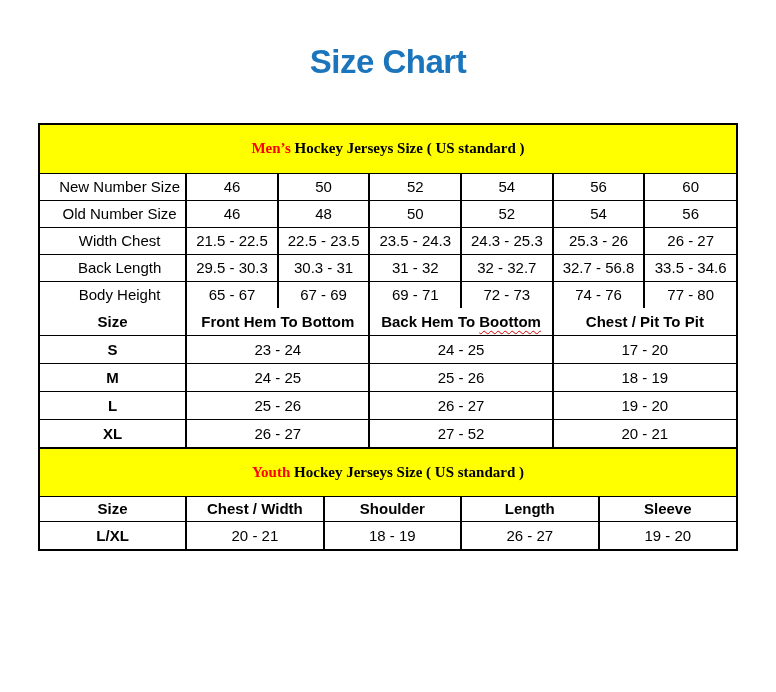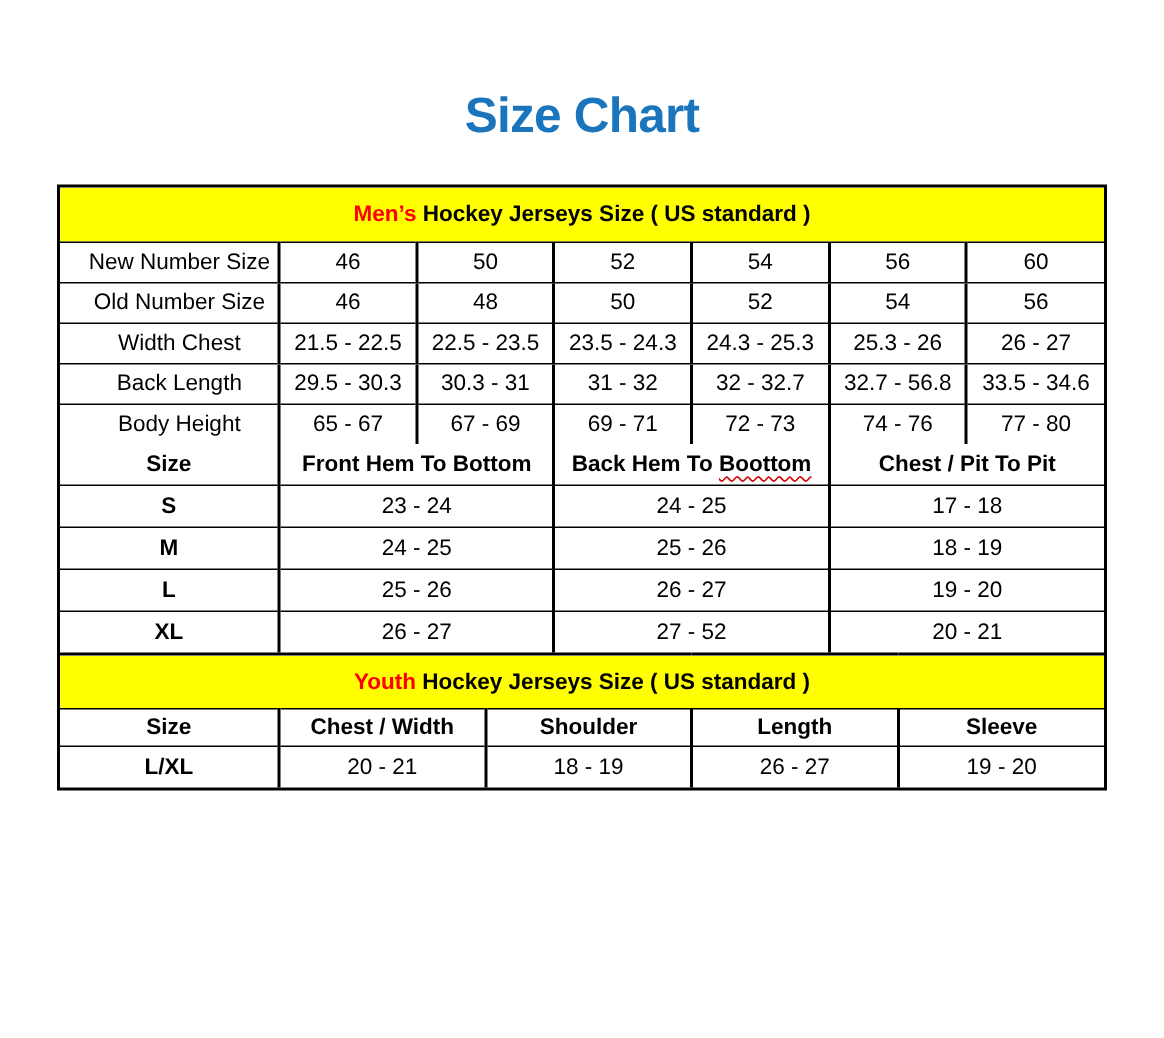--- a/index.html
+++ b/index.html
@@ -13,21 +13,21 @@
   body {
     width: 776px; height: 692px;
     position: relative;
     background: #ffffff;
     overflow: hidden;
     font-family: "Liberation Sans", "DejaVu Sans", sans-serif;
     color: #000;
   }
   .page-title {
     position: absolute;
-    top: 58px; left: 0; width: 100%;
+    top: 43px; left: 0; width: 100%;
     text-align: center;
     font-size: 33px;
     font-weight: bold;
     letter-spacing: -0.5px;
     color: var(--title-blue, #1b75bc);
   }
   .chart-wrap {
     position: absolute;
     left: 38px; top: 123px;
     width: 700px;
@@ -50,23 +50,24 @@
     white-space: nowrap;
   }
   .size-table tr > *:first-child { border-left: 0; }
   .size-table tr > *:last-child  { border-right: 0; }
   .size-table tr:first-child > * { border-top: 0; }
   .size-table tr:last-child > *  { border-bottom: 0; }
 
   .band-cell {
     background: var(--band-yellow, #ffff00);
     border-width: 0 0 2px 0;
-    height: 36px;
+    height: 48px;
     font-size: 18px;
     font-weight: bold;
+    font-family: Liberation Serif, serif;
   }
   table.size-table + table.size-table .band-cell { border-top: 2px solid #000; }
 
   .band-red  { color: var(--accent-red, #ff0000); }
   .band-rest { color: #000; }
 
   .head-row > * { font-weight: bold; }
   .row-label { font-weight: bold; }
   .men .row-label { font-weight: normal; padding-left: 16px; }
 
@@ -171,21 +172,21 @@
       <tr class="head-row">
         <th>Size</th>
         <th>Front Hem To Bottom</th>
         <th><span>Back Hem To </span><span class="squiggle">Boottom</span></th>
         <th>Chest / Pit To Pit</th>
       </tr>
       <tr class="data-row">
         <td class="row-label">S</td>
         <td>23 - 24</td>
         <td>24 - 25</td>
-        <td>17 - 18</td>
+        <td>17 - 20</td>
       </tr>
       <tr class="data-row">
         <td class="row-label">M</td>
         <td>24 - 25</td>
         <td>25 - 26</td>
         <td>18 - 19</td>
       </tr>
       <tr class="data-row">
         <td class="row-label">L</td>
         <td>25 - 26</td>

